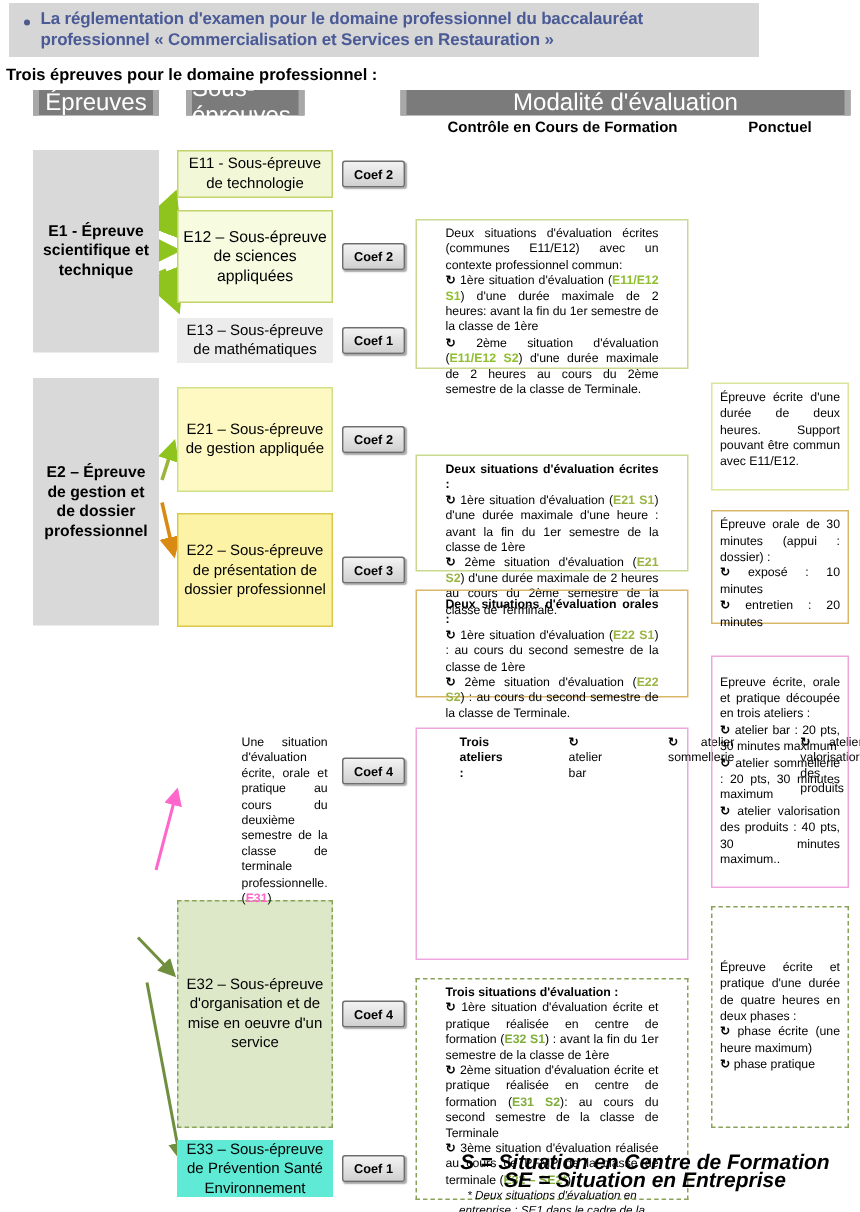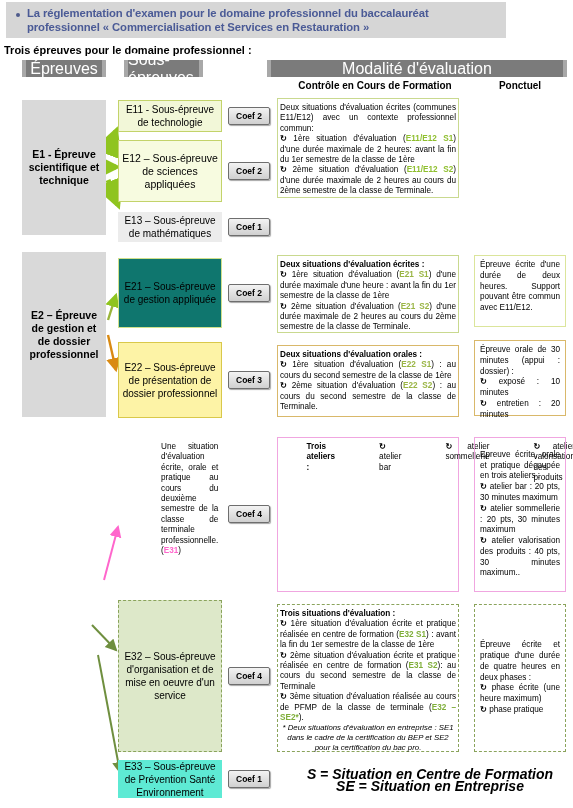--- a/index.html
+++ b/index.html
@@ -117,21 +117,21 @@
     padding: 0 3px;
     box-sizing: border-box;
   }
   .sb-e11 { left: 118px; top: 100px; width: 104px; height: 32px;
             background: #f2f7d8; border: 1px solid #c3d36a; }
   .sb-e12 { left: 118px; top: 140px; width: 104px; height: 62px;
             background: #f7fbe0; border: 1px solid #c3d36a; font-size: 10.5px; }
   .sb-e13 { left: 118px; top: 212px; width: 104px; height: 30px;
             background: #ececec; border: none; }
   .sb-e21 { left: 118px; top: 258px; width: 104px; height: 70px;
-            background: #0f766e; border: 1px solid #cfe08b; }
+            background: #fef9c3; border: 1px solid #cfe08b; }
   .sb-e22 { left: 118px; top: 342px; width: 104px; height: 76px;
             background: #fdf3a6; border: 1px solid #d9c84a; }
   .sb-e31 { left: 118px; top: 440px; width: 104px; height: 148px;
             background: #ffb8f2; border: 1px solid #f39ae2; }
   .sb-e32 { left: 118px; top: 600px; width: 104px; height: 152px;
             background: #dde8c9; border: 1px dashed #8aa35b; }
   .sb-e33 { left: 118px; top: 760px; width: 104px; height: 38px;
             background: #5eead4; border: none; }
 
   
@@ -156,24 +156,25 @@
   .cf4 { left: 228px; top: 284px; }
   .cf5 { left: 228px; top: 371px; }
   .cf6 { left: 228px; top: 505px; }
   .cf7 { left: 228px; top: 667px; }
   .cf8 { left: 228px; top: 770px; }
 
   
   .ccf-box {
     position: absolute;
     box-sizing: border-box;
-    padding: 4px 2px;
+    padding: 4px 19px;
     font-size: 8.2px;
     line-height: 10.4px;
     text-align: justify;
+    margin-top: 48px;
   }
   .cb-1 { left: 277px; top: 98px;  width: 182px; height: 100px;
           border: 1px solid #c9d98f; }
   .cb-2 { left: 277px; top: 255px; width: 182px; height: 78px;
           border: 1px solid #c9d98f; }
   .cb-3 { left: 277px; top: 345px; width: 182px; height: 72px;
           border: 1px solid #d9b86a; }
   .cb-4 { left: 277px; top: 437px; width: 182px; height: 155px;
           border: 1px solid #f0a6e0; }
   .cb-5 { left: 277px; top: 604px; width: 182px; height: 148px;

